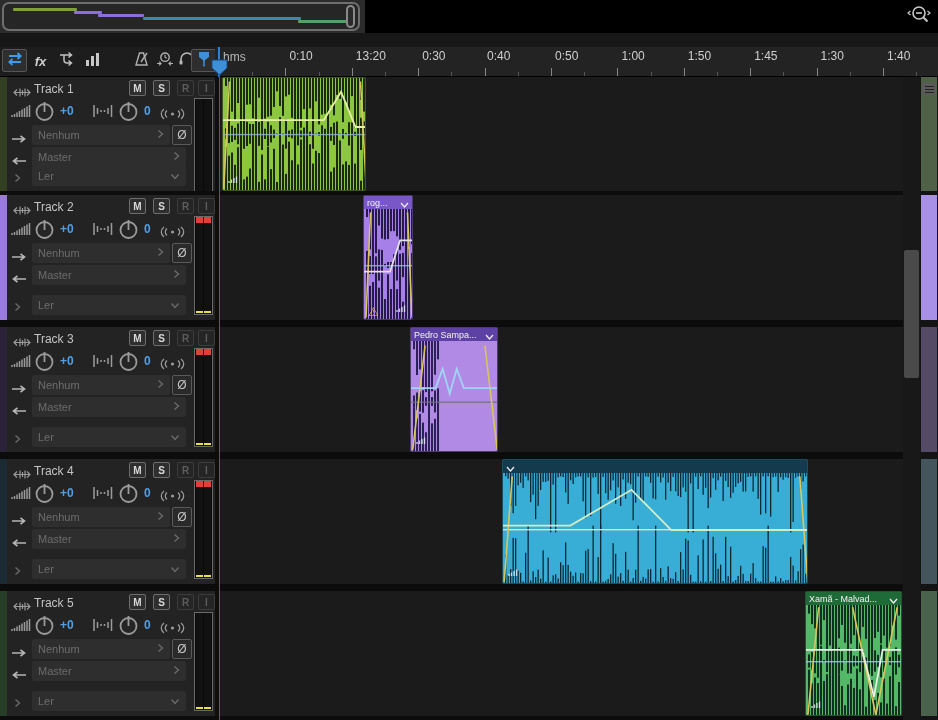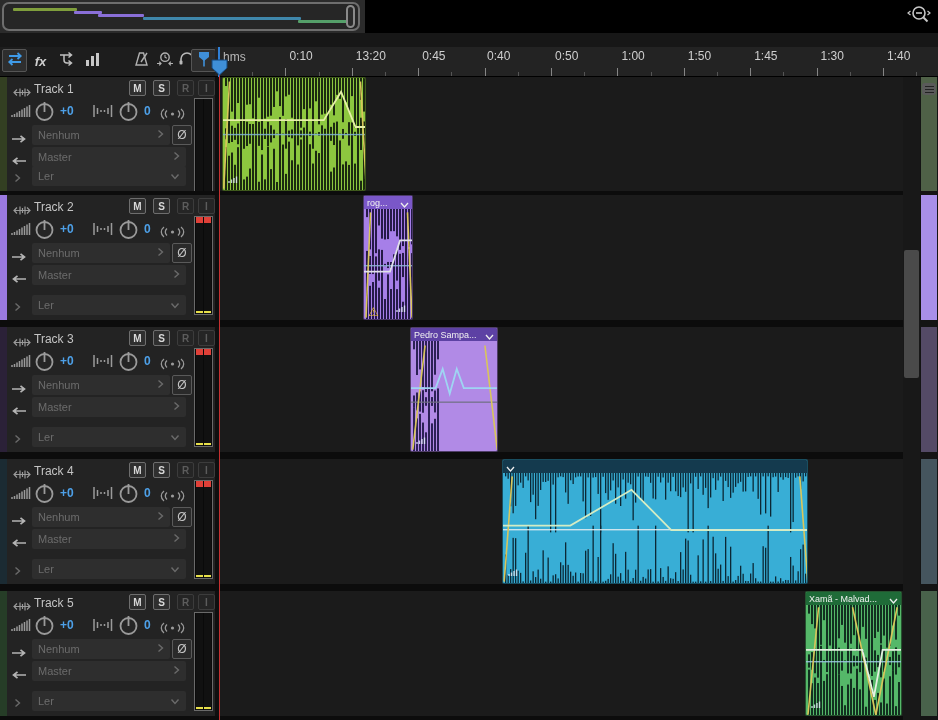--- a/index.html
+++ b/index.html
@@ -143,21 +143,21 @@
   <div id="ruler">
     <span id="hms">hms</span>
   <div class="tick minor" style="left: 37.2px; height: 4px;"></div>
       <div class="tick" style="left: 70.4px; height: 8px;"></div>
       <span class="ticklabel" style="left: 74.4px;">0:10</span>
       <div class="tick minor" style="left: 103.6px; height: 4px;"></div>
       <div class="tick" style="left: 136.8px; height: 8px;"></div>
       <span class="ticklabel" style="left: 140.8px;">13:20</span>
       <div class="tick minor" style="left: 170px; height: 4px;"></div>
       <div class="tick" style="left: 203.2px; height: 8px;"></div>
-      <span class="ticklabel" style="left: 207.2px;">0:45</span>
+      <span class="ticklabel" style="left: 207.2px;">0:30</span>
       <div class="tick minor" style="left: 236.4px; height: 4px;"></div>
       <div class="tick" style="left: 269.6px; height: 8px;"></div>
       <span class="ticklabel" style="left: 272px;">0:40</span>
       <div class="tick minor" style="left: 302.8px; height: 4px;"></div>
       <div class="tick" style="left: 336px; height: 8px;"></div>
       <span class="ticklabel" style="left: 340px;">0:50</span>
       <div class="tick minor" style="left: 369.2px; height: 4px;"></div>
       <div class="tick" style="left: 402.4px; height: 8px;"></div>
       <span class="ticklabel" style="left: 406.4px;">1:00</span>
       <div class="tick minor" style="left: 435.6px; height: 4px;"></div>

